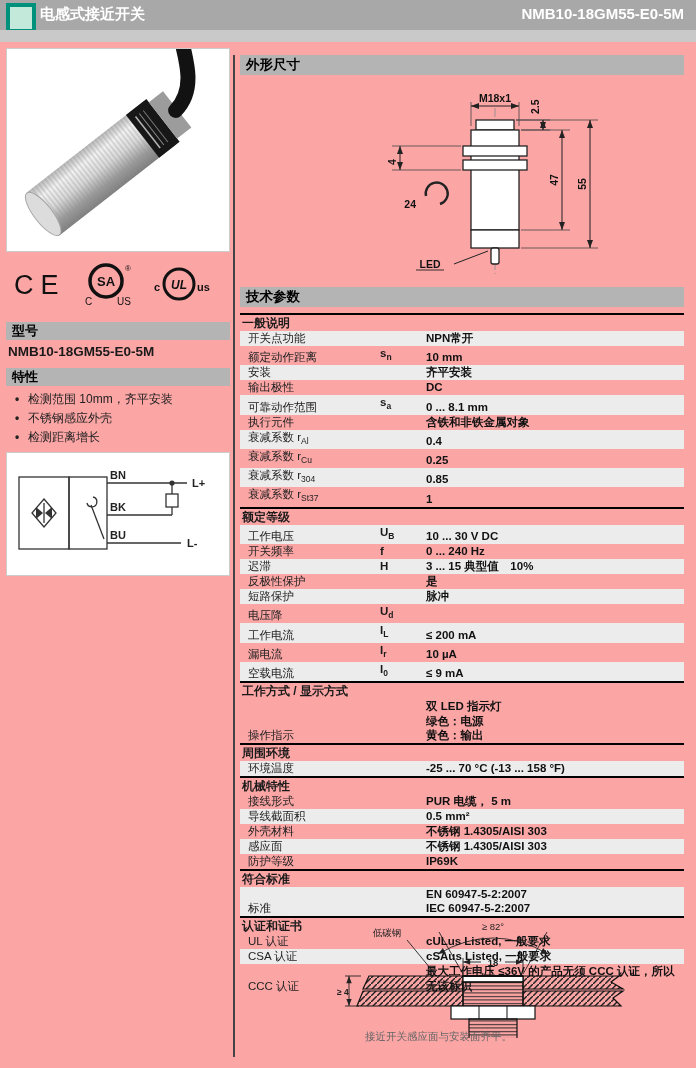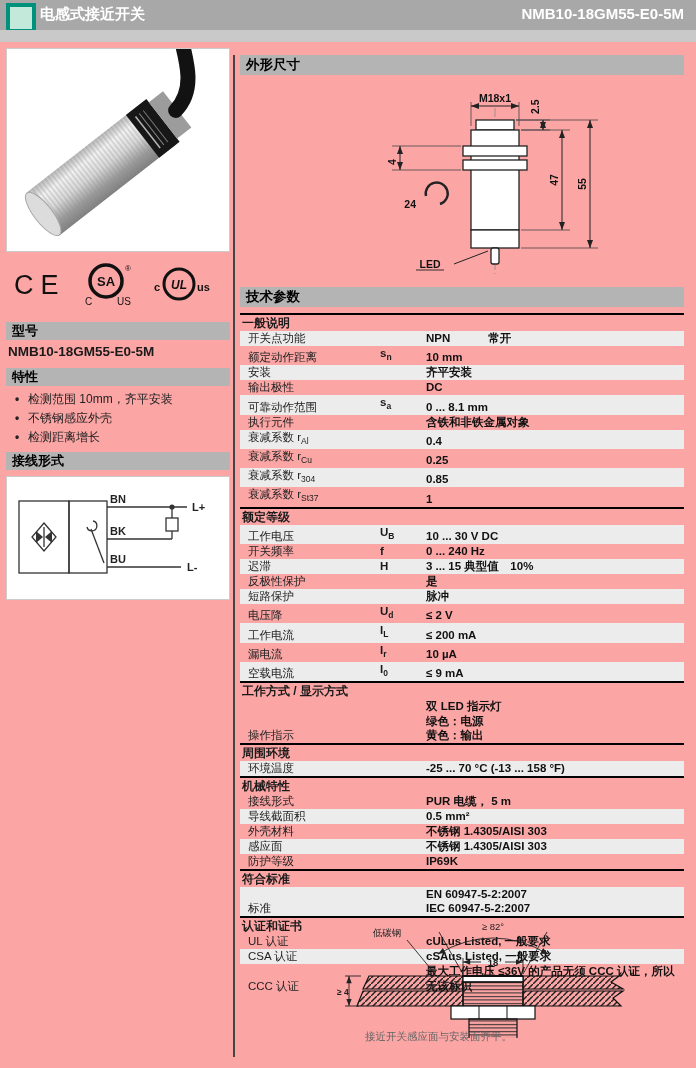--- a/index.html
+++ b/index.html
@@ -18,36 +18,36 @@
   .bar.right{position:absolute;left:240px;width:444px;height:20px;font-size:13.5px;line-height:20px;}
 
   
   .photo-box{position:absolute;left:6px;top:48px;width:222px;height:202px;border:1px solid #ccc;background:#fff;overflow:hidden;}
   .certs{position:absolute;left:6px;top:256px;width:224px;height:58px;display:flex;align-items:center;}
   .ce-mark{font-size:27px;letter-spacing:7px;font-weight:500;color:#111;margin-left:8px;}
   .model-value{position:absolute;left:8px;top:344px;font-size:13.5px;font-weight:bold;}
   .features{position:absolute;left:6px;top:390px;width:224px;}
   .feat-item{display:flex;font-size:12px;line-height:19px;color:#222;}
   .feat-bullet{width:22px;text-align:center;font-weight:bold;}
-  .wiring-box{position:absolute;left:6px;top:476px;width:222px;height:122px;border:1px solid #ccc;background:#fff;}
+  .wiring-box{position:absolute;left:6px;top:452px;width:222px;height:122px;border:1px solid #ccc;background:#fff;}
   .divider{position:absolute;left:233px;top:55px;width:2px;height:1002px;background:#444;}
 
   
   .dim-wrap{position:absolute;left:240px;top:78px;width:444px;height:205px;}
 
   
   .tech-table{position:absolute;left:240px;top:313px;width:444px;font-size:11.5px;}
   .t-srow{border-top:2px solid #000;font-weight:bold;font-size:12px;line-height:16px;height:16px;padding-left:2px;}
   .t-row{display:flex;align-items:flex-end;min-height:15px;}
   .t-row.shade{background:#ececec;}
   .t-label{width:132px;padding-left:8px;line-height:15px;color:#222;flex:none;}
   .t-sym{width:46px;font-weight:bold;line-height:15px;flex:none;}
   .t-val{flex:1;font-weight:bold;line-height:15px;color:#111;}
   .t-val .vline{line-height:14.5px;}
-  .v2{margin-left:38px;}
+  .v2{}
   sub{font-size:8.5px;}
 
   
   .mount-wrap{position:absolute;left:335px;top:918px;width:310px;height:120px;}
   .mount-caption{position:absolute;left:365px;top:1030px;font-size:10.5px;color:#666;}
 
   svg text{font-family:"Liberation Sans",sans-serif;}
 </style>
 </head>
 <body>
@@ -288,21 +288,20 @@
         <div class="t-val">是</div>
       </div>
       <div class="t-row shade">
         <div class="t-label">短路保护</div>
         <div class="t-sym"></div>
         <div class="t-val">脉冲</div>
       </div>
       <div class="t-row">
         <div class="t-label">电压降</div>
         <div class="t-sym">U<sub>d</sub></div>
-        <div class="t-val">≤ 2 V</div>
       </div>
       <div class="t-row shade">
         <div class="t-label">工作电流</div>
         <div class="t-sym">I<sub>L</sub></div>
         <div class="t-val">≤ 200 mA</div>
       </div>
       <div class="t-row">
         <div class="t-label">漏电流</div>
         <div class="t-sym">I<sub>r</sub></div>
         <div class="t-val">10 µA</div>

